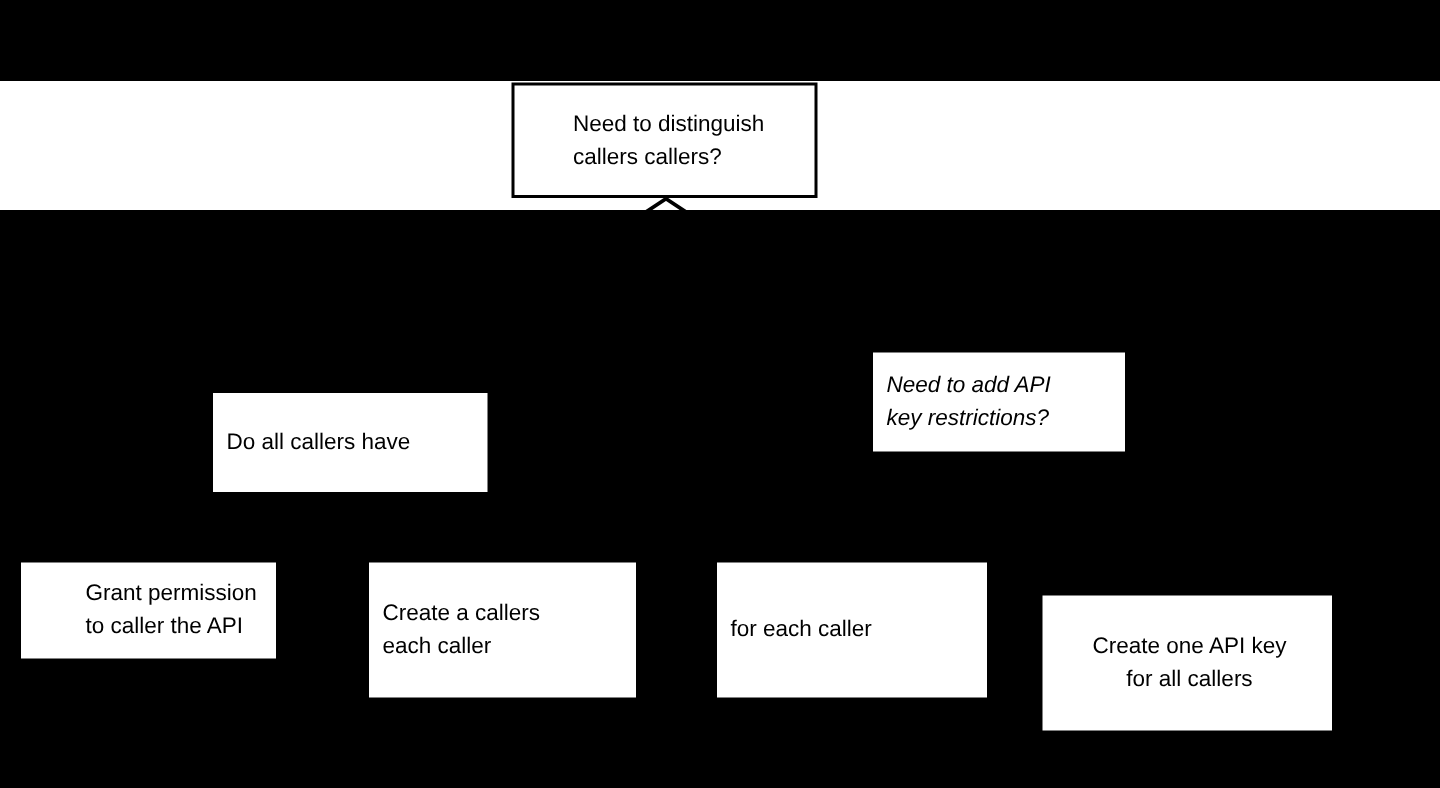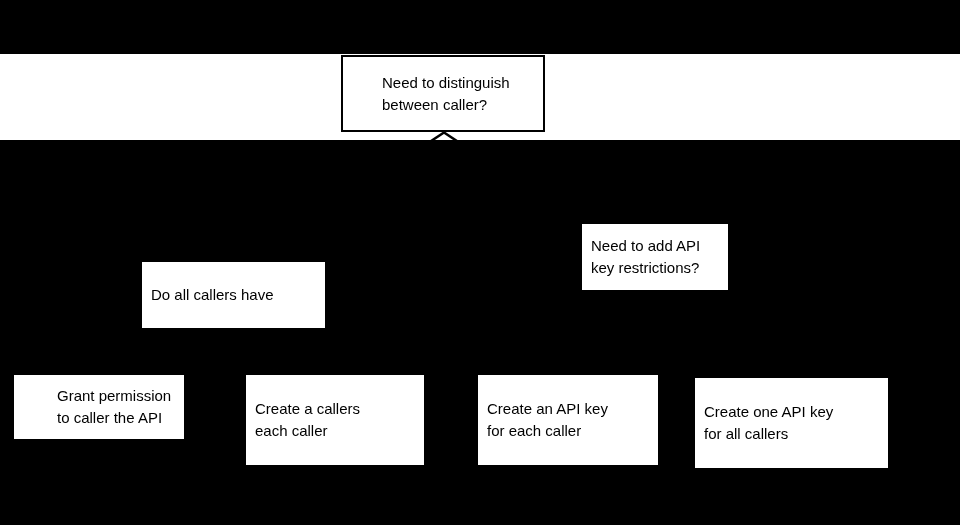--- a/index.html
+++ b/index.html
@@ -34,41 +34,41 @@
     box-sizing: border-box;
   }
   .node span { display: block; white-space: nowrap; }
   .node-root {
     left: 341px; top: 55px; width: 204px; height: 77px;
     border: 2px solid #000000;
     z-index: 2;
     padding-left: 39px;
   }
   .node-q1 { left: 142px; top: 223px; width: 183px; height: 66px; margin-top: 39px; }
-  .node-q2 { left: 582px; top: 224px; width: 146px; height: 66px; }
+  .node-q2 { left: 582px; top: 235px; width: 168px; height: 66px; font-style: italic; }
   .node-o1 { left: 14px;  top: 375px; width: 170px; height: 64px; padding-left: 43px; }
   .node-o2 { left: 246px; top: 375px; width: 178px; height: 90px; }
   .node-o3 { left: 478px; top: 375px; width: 180px; height: 90px; }
-  .node-o4 { left: 695px; top: 378px; width: 193px; height: 90px; }
+  .node-o4 { left: 695px; top: 397px; width: 193px; height: 90px; text-align: center; }
 </style>
 </head>
 <body>
 
 <div class="stage">
 
   <div class="band">
 
     <svg width="960" height="86" viewBox="0 0 960 86">
       <polyline points="419,95 444,78.5 469,95" fill="none" stroke="#000000" stroke-width="2.5"></polyline>
     </svg>
   </div>
 
   <div class="node node-root">
     <span>Need to distinguish</span>
-    <span>between caller?</span>
+    <span>callers callers?</span>
   </div>
 
   <div class="node node-q1">
     <span>Do all callers have</span>
   </div>
 
   <div class="node node-q2">
     <span>Need to add API</span>
     <span>key restrictions?</span>
   </div>
@@ -77,21 +77,20 @@
     <span>Grant permission</span>
     <span>to caller the API</span>
   </div>
 
   <div class="node node-o2">
     <span>Create a callers</span>
     <span>each caller</span>
   </div>
 
   <div class="node node-o3">
-    <span>Create an API key</span>
     <span>for each caller</span>
   </div>
 
   <div class="node node-o4">
     <span>Create one API key</span>
     <span>for all callers</span>
   </div>
 
 </div>
 

